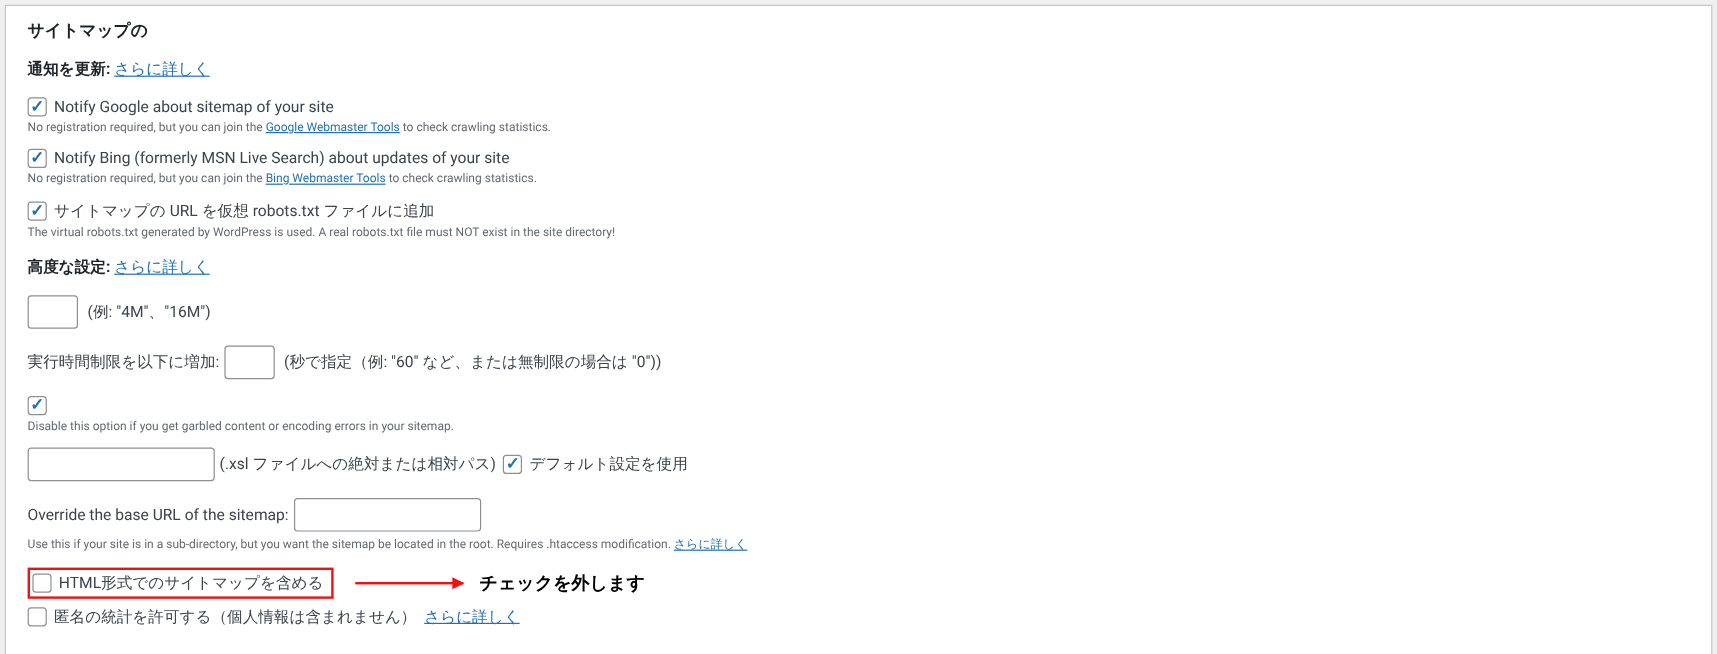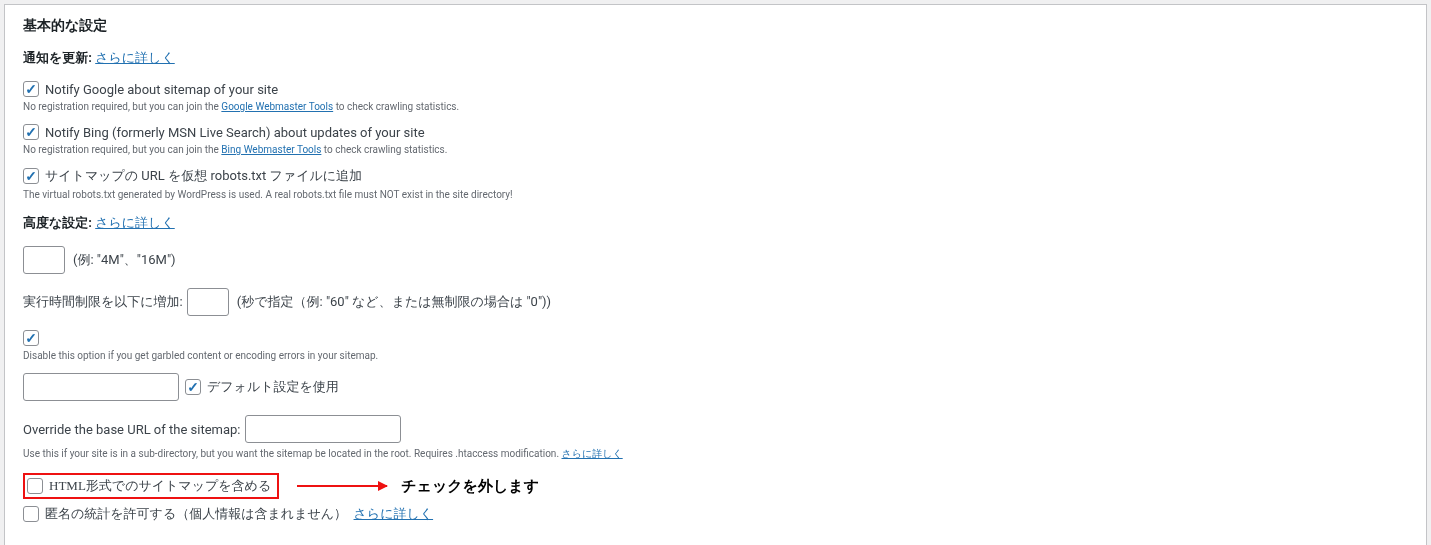--- a/index.html
+++ b/index.html
@@ -91,27 +91,27 @@
       border-left: 10px solid #e11;
       border-top: 5px solid transparent;
       border-bottom: 5px solid transparent;
     }
     .annotation {
       color: #000000;
       font-weight: 700;
       font-size: 15px;
       margin-left: 14px;
     }
-    .mt-6 { margin-top: 6px; font-family: Liberation Serif, serif; }
+    .mt-6 { margin-top: 6px; }
   </style>
 </head>
 <body>
 
 <div class="panel">
-  <div class="panel-title">基本的な設定</div>
+  <div class="panel-title">サイトマップの</div>
 
   <div class="row">
     <span class="label-strong">通知を更新:</span>&nbsp;
     <a>さらに詳しく</a>
   </div>
 
   <div class="row row-spaced">
     <span class="check checked"></span>
     <span>Notify Google about sitemap of your site</span>
   </div>
@@ -149,20 +149,21 @@
     <span style="margin-left:8px">(秒で指定（例: "60" など、または無制限の場合は "0"))</span>
   </div>
 
   <div class="row row-spaced">
     <span class="check checked"></span>
   </div>
   <div class="subnote">Disable this option if you get garbled content or encoding errors in your sitemap.</div>
 
   <div class="row">
     <input type="text" class="input-md" style="">
+    <span style="margin-left:4px">(.xsl ファイルへの絶対または相対パス)</span>
     <span class="check checked" style="margin-left:6px"></span>
     <span>デフォルト設定を使用</span>
   </div>
 
   <div class="row row-spaced">
     <span class="inline-label">Override the base URL of the sitemap:</span>
     <input type="text" class="input-lg" style="">
   </div>
   <div class="subnote">
     <span>Use this if your site is in a sub-directory, but you want the sitemap be located in the root. Requires .htaccess modification. </span><a>さらに詳しく</a>

